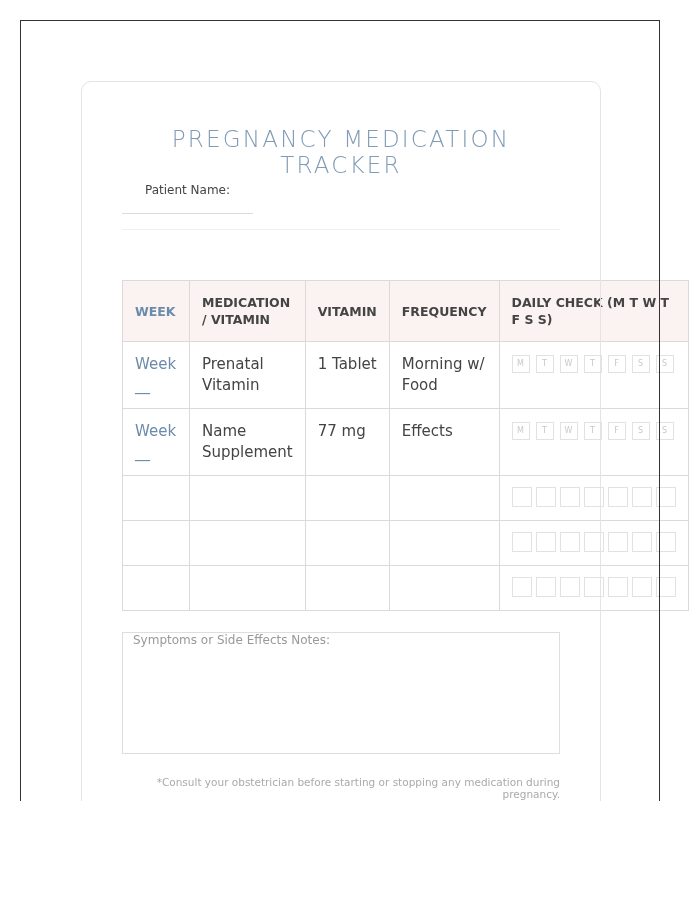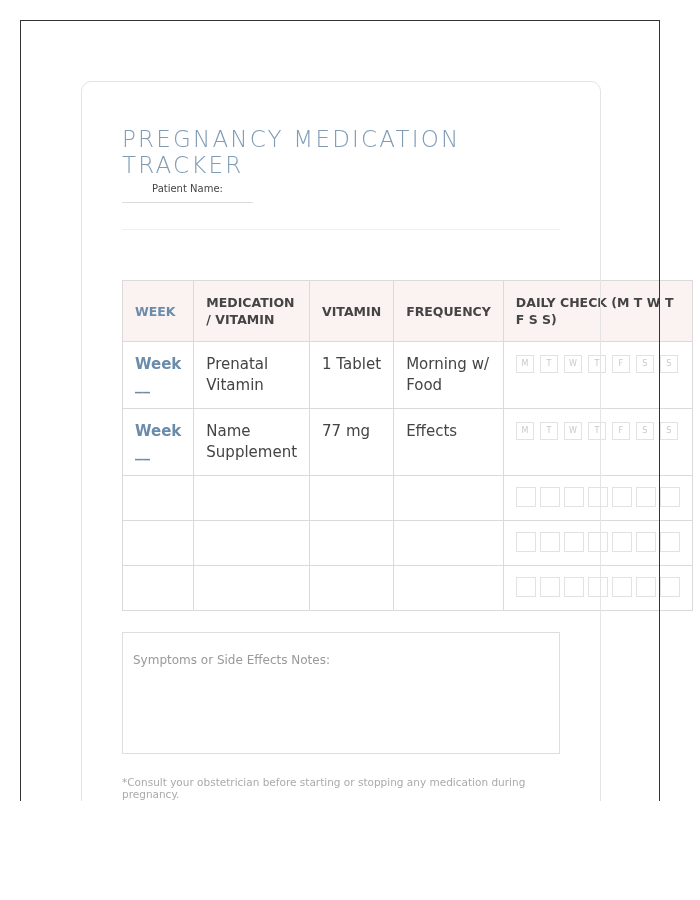--- a/index.html
+++ b/index.html
@@ -5,42 +5,42 @@
     html, body { margin: 0; padding: 0; background: #ffffff; }
     body { width: 700px; height: 900px; position: relative; overflow: hidden;
            font-family: "DejaVu Sans", "Liberation Sans", sans-serif; }
     .frame { position: absolute; left: 20px; top: 20px; width: 640px; height: 781px;
              border: 1px solid #333333; border-bottom: none; box-sizing: border-box; z-index: 3;
              pointer-events: none; }
     .card { position: absolute; left: 81px; top: 81px; width: 520px; height: 740px;
             border: 1px solid #e4e4e4; border-radius: 10px; box-sizing: border-box; z-index: 4;
             pointer-events: none; }
     .clip { position: absolute; left: 0; top: 801px; width: 700px; height: 99px; background: #fff; z-index: 6; }
-    .title { position: absolute; left: 122px; top: 126px; width: 438px; text-align: left;
+    .title { position: absolute; left: 122px; top: 126px; width: 438px; text-align: center;
              font-size: 23px; letter-spacing: 2.2px; color: #7f9bb5; font-weight: 300; margin: 0; z-index: 2; }
     .fields { position: absolute; left: 122px; top: 183px; width: 438px; display: flex; justify-content: space-between; z-index: 2; }
-    .field { width: 131px; border-bottom: 1px solid #dcdcdc; padding-bottom: 8px; text-align: center;
-             font-size: 10px; color: #444; }
+    .field { width: 131px; border-bottom: 1px solid #dcdcdc; padding-bottom: 16px; text-align: center;
+             font-size: 12px; color: #444; }
     .sep { position: absolute; left: 122px; top: 229px; width: 438px; height: 1px; background: #efefef; }
     table { position: absolute; left: 122px; top: 280px; border-collapse: collapse; z-index: 2;
             font-family: "DejaVu Sans", sans-serif; }
     th, td { border: 1px solid #dadada; text-align: left; vertical-align: top; padding: 0 12px; box-sizing: border-box; }
     th { background: #fbf3f2; font-size: 12.5px; font-weight: bold; color: #444; height: 61px; vertical-align: middle; line-height: 17px; }
     th.week-h { color: #6b8bab; }
     td { font-size: 15px; color: #444; line-height: 21px; padding-top: 12px; height: 67px; }
-    td.week { color: #6b8bab; font-weight: bold; margin-top: 44px; }
+    td.week { color: #6b8bab; font-weight: normal; margin-top: 44px; }
     tr.empty td { height: 45px; padding-top: 0; }
     .days { display: flex; gap: 6px; padding-top: 1px; }
     .day { width: 18px; height: 18px; border: 1px solid #e2e2e2; box-sizing: border-box;
            font-size: 8px; color: #c9c9c9; text-align: center; line-height: 16px; font-weight: normal; }
     .days.blank { padding-top: 11px; gap: 4px; }
     .days.blank .day { width: 20px; height: 20px; }
     .notes { position: absolute; left: 122px; top: 632px; width: 438px; height: 122px;
-             border: 1px solid #dedede; box-sizing: border-box; padding: 20px 10px; font-size: 12px; color: #999; z-index: 2; }
-    .disclaimer { position: absolute; left: 122px; top: 776px; width: 438px; text-align: left; font-size: 10.5px; color: #aaa; z-index: 2; }
+             border: 1px solid #dedede; box-sizing: border-box; padding: 0 10px; font-size: 12px; color: #999; z-index: 2; }
+    .disclaimer { position: absolute; left: 122px; top: 776px; width: 438px; text-align: right; font-size: 10.5px; color: #aaa; z-index: 2; }
   </style>
 </head>
 <body>
 
 <div class="frame"></div>
 <div class="card"></div>
 
 <h1 class="title">PREGNANCY MEDICATION TRACKER</h1>
 
 <div class="fields">

